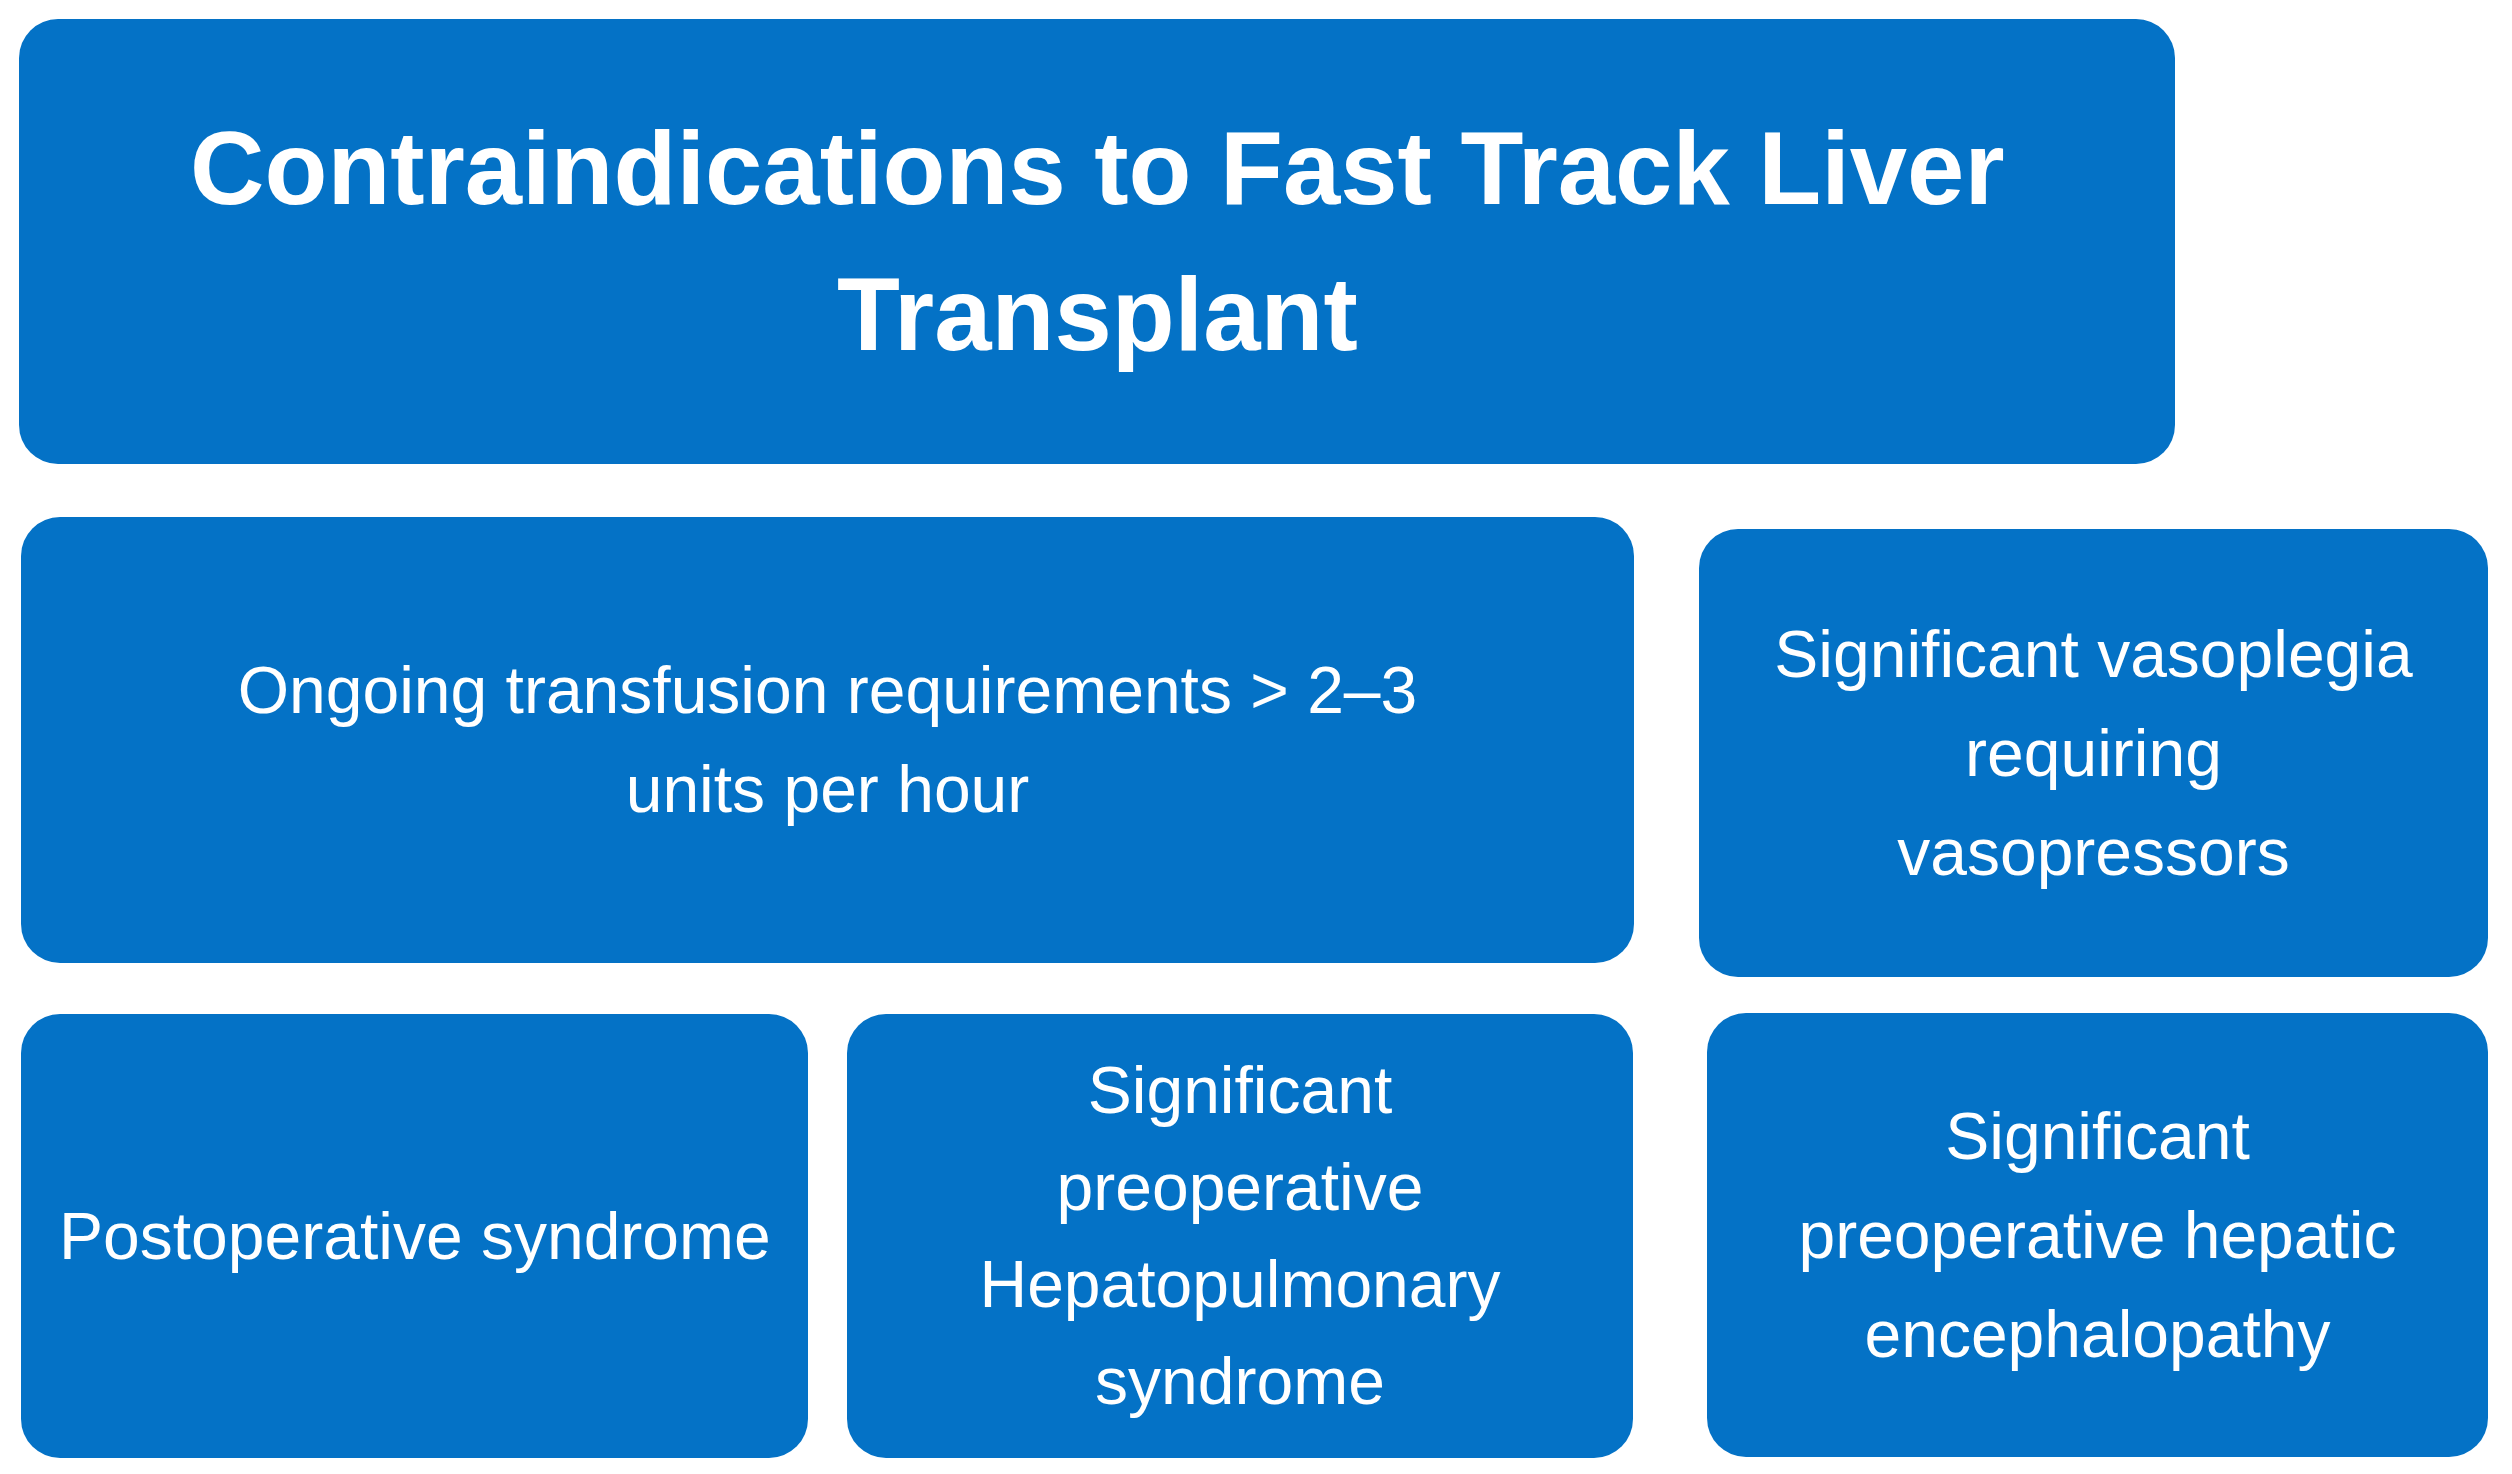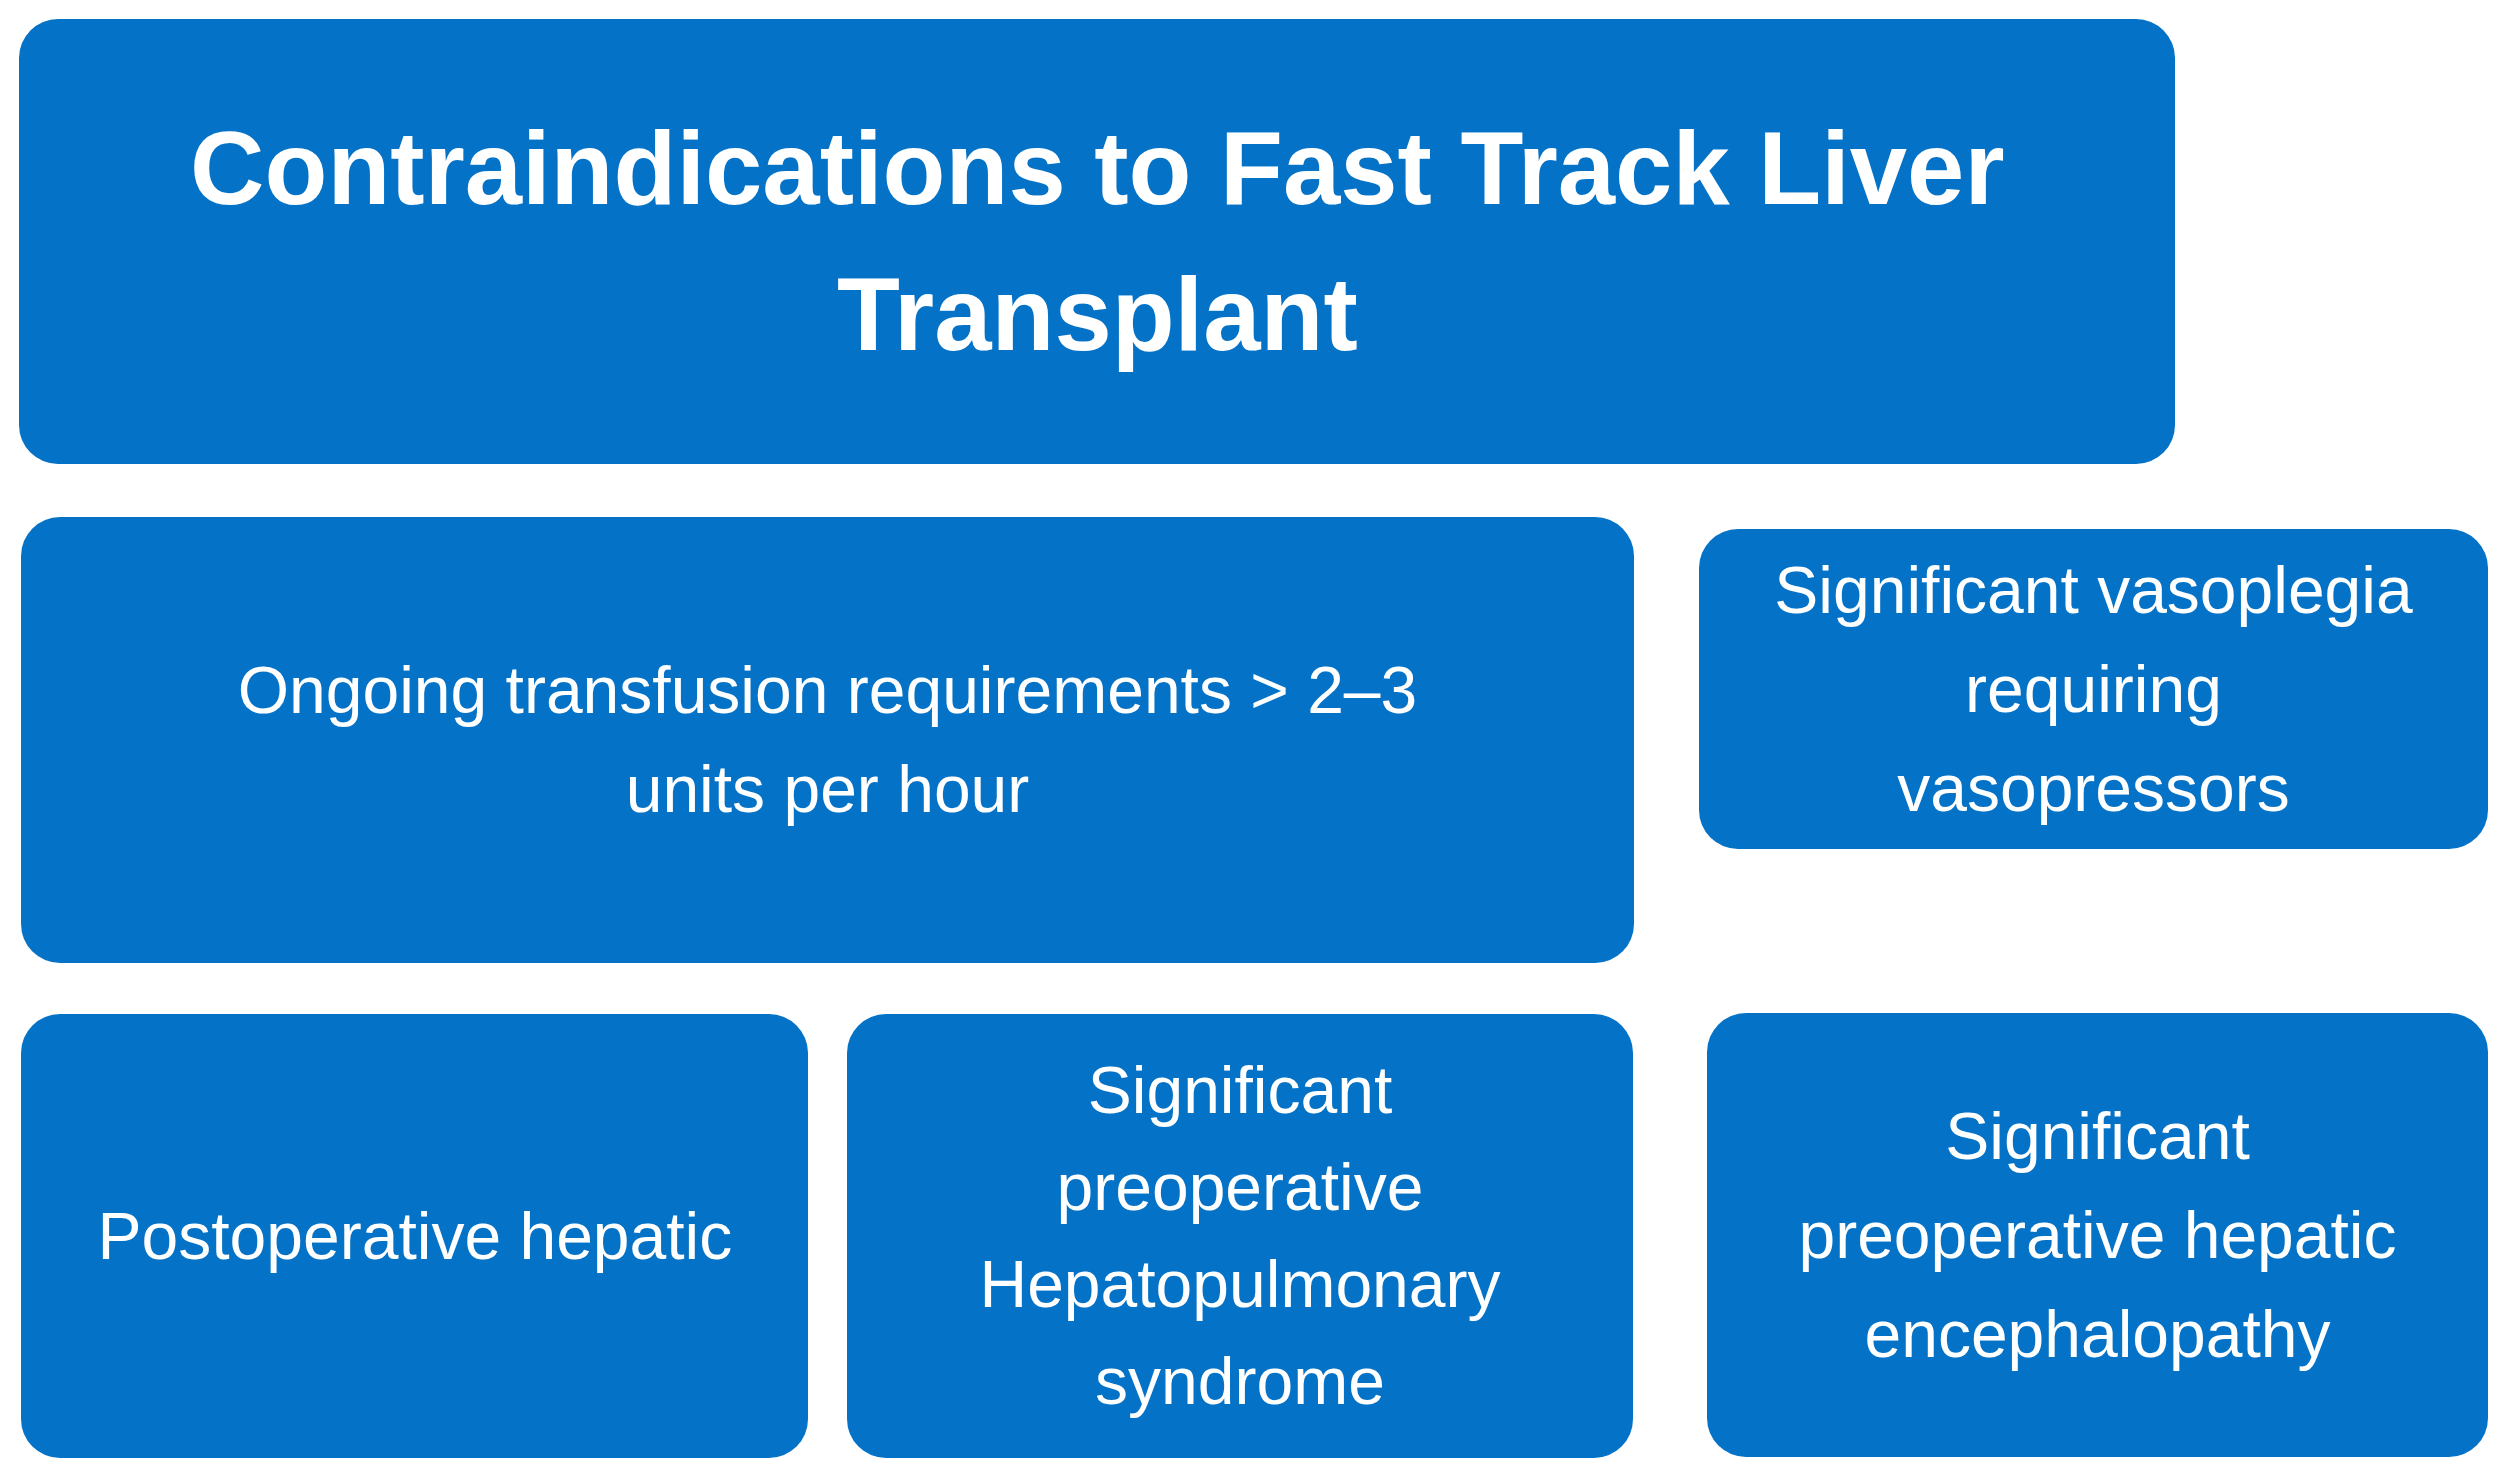--- a/index.html
+++ b/index.html
@@ -44,21 +44,21 @@
   .box-transfusion {
     left: 21px;
     top: 517px;
     width: 1613px;
     height: 446px;
   }
   .box-vasoplegia {
     left: 1699px;
     top: 529px;
     width: 789px;
-    height: 320px;
+    height: 448px;
   }
   .box-dialysis {
     left: 21.4px;
     top: 1014px;
     width: 787px;
     height: 444px;
   }
   .box-hepatopulmonary {
     left: 847px;
     top: 1014px;
@@ -88,21 +88,21 @@
 units per hour</span>
   </div>
 
   <div class="box body-box box-vasoplegia">
     <span>Significant vasoplegia
 requiring
 vasopressors</span>
   </div>
 
   <div class="box body-box box-dialysis">
-    <span>Postoperative hepatic</span>
+    <span>Postoperative syndrome</span>
   </div>
 
   <div class="box body-box box-hepatopulmonary">
     <span>Significant
 preoperative
 Hepatopulmonary
 syndrome</span>
   </div>
 
   <div class="box body-box box-encephalopathy">

